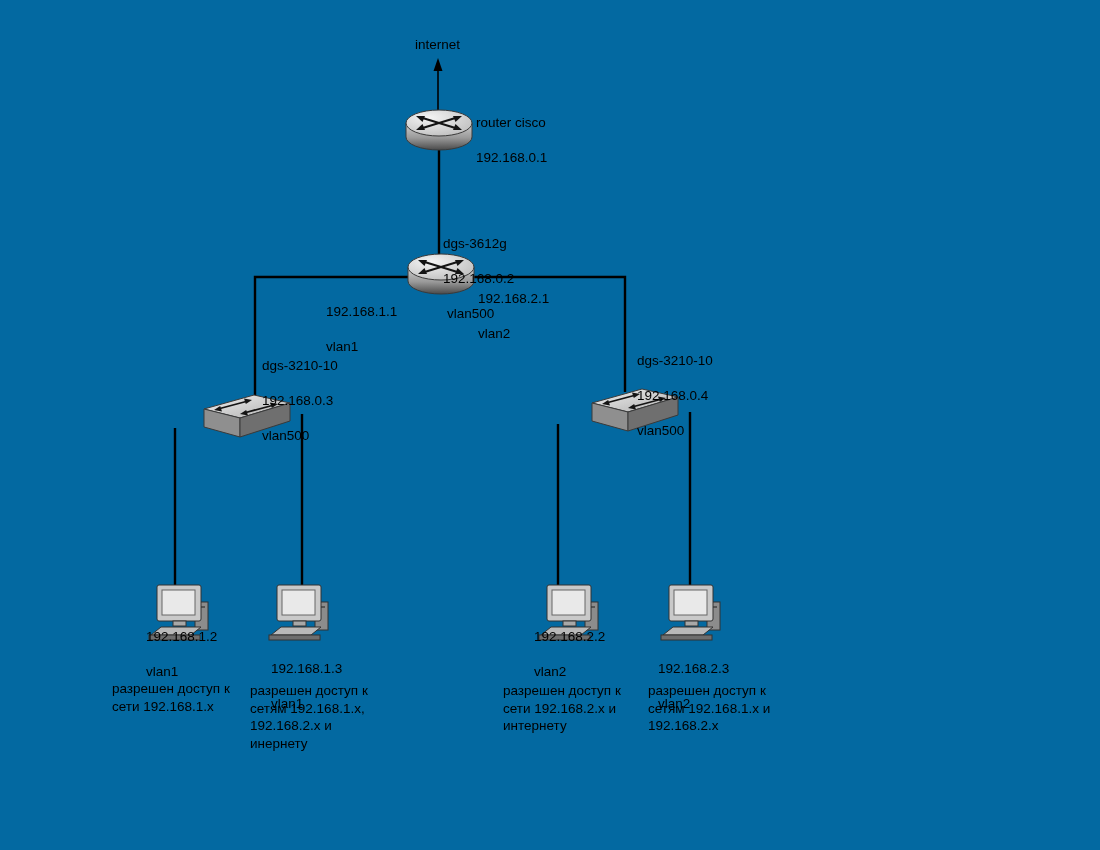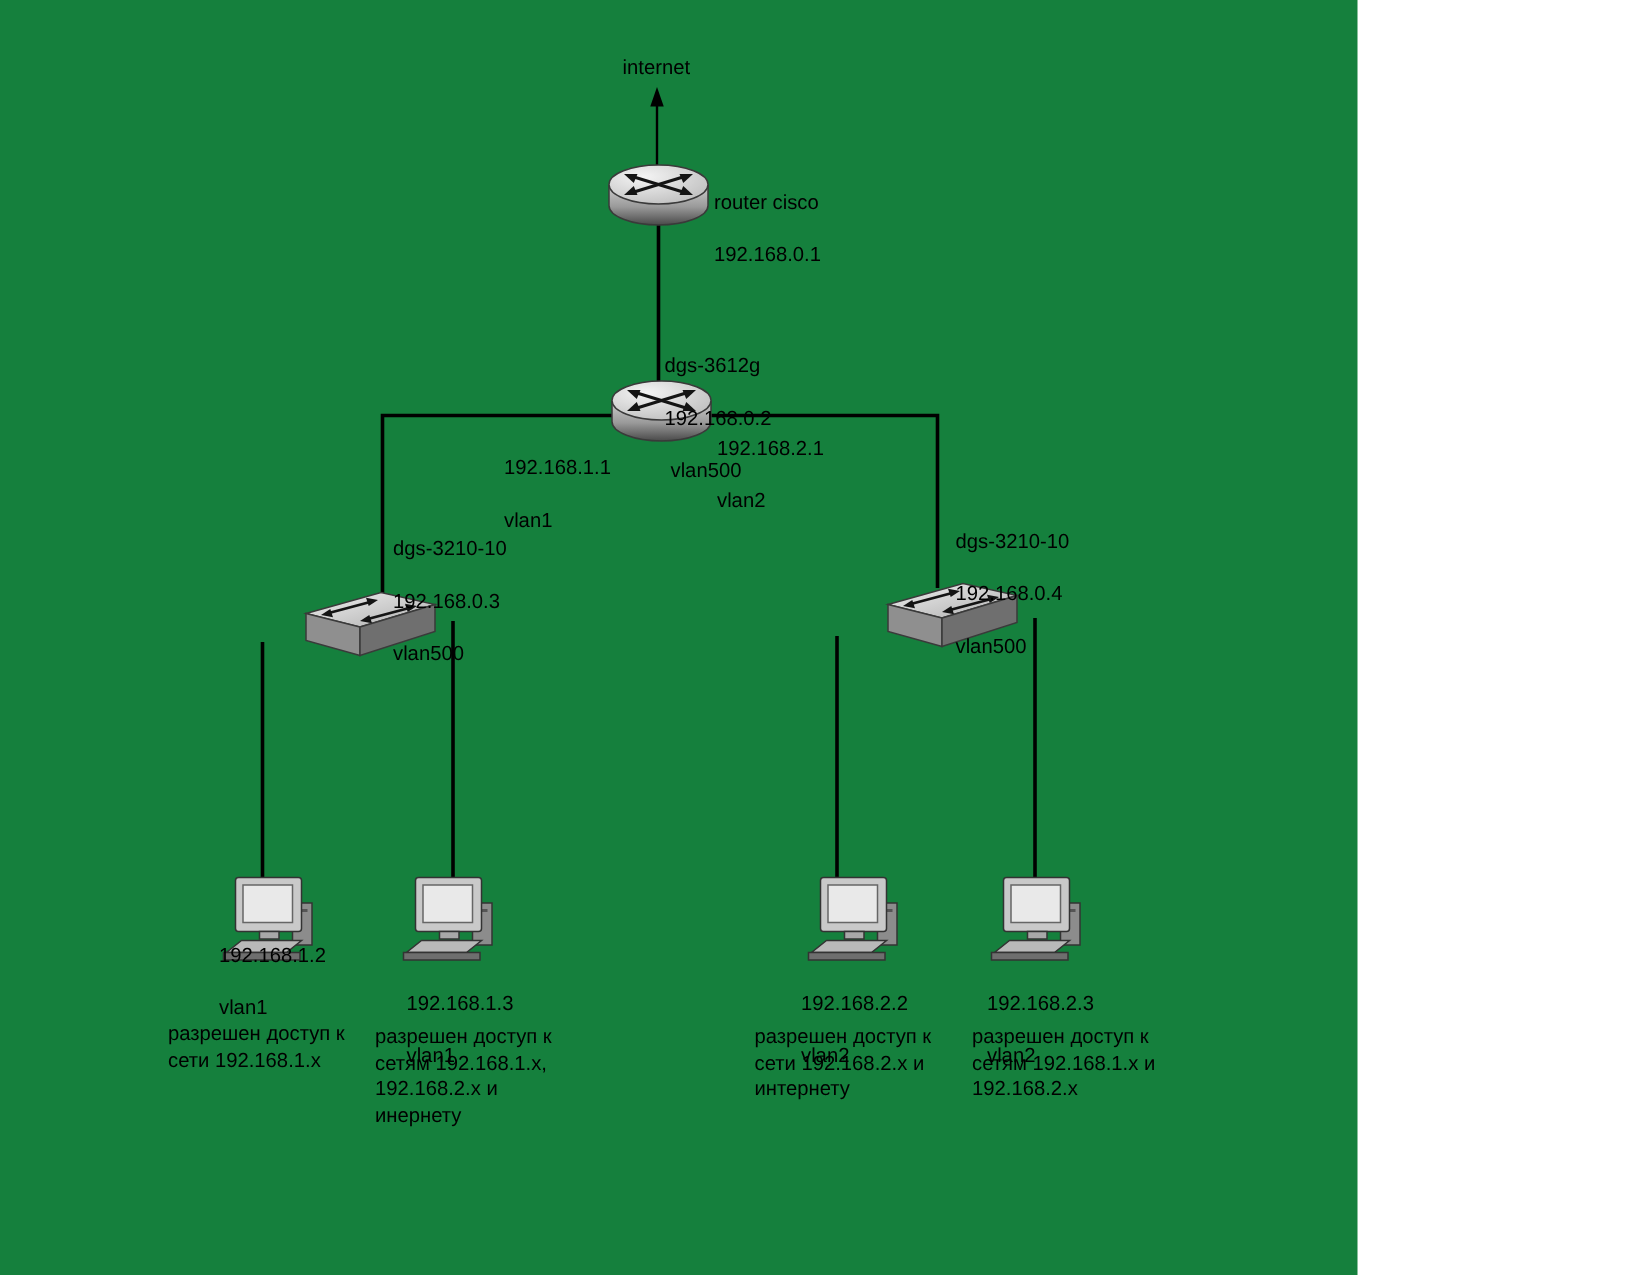--- a/index.html
+++ b/index.html
@@ -1,22 +1,22 @@
 <!DOCTYPE html>
 <html><head>
 <meta charset="utf-8">
 <style>
   * { margin: 0; padding: 0; box-sizing: border-box; }
   html, body { background: #ffffff; }
   body { font-family: "Liberation Sans", sans-serif; }
   .canvas {
     position: relative;
-    width: 905px;
+    width: 1100px;
     height: 850px;
-    background: #15803d;
+    background: #0369a1;
     overflow: hidden;
   }
   .connectors { position: absolute; left: 0; top: 0; }
   .icon { position: absolute; }
   .lbl {
     position: absolute;
     font-size: 13.5px;
     line-height: 17.5px;
     color: #000000;
     white-space: pre-line;
@@ -119,32 +119,32 @@
     </svg>
   <svg class="icon" style="left:538px; top:584px" width="70" height="60">
       <use href="#sym-pc"></use>
     </svg>
   <svg class="icon" style="left:660px; top:584px" width="70" height="60">
       <use href="#sym-pc"></use>
     </svg>
 
   <div class="lbl" style="left:415px; top:36px">internet</div>
 
-  <div class="lbl" style="left:476px; top:108px">
+  <div class="lbl" style="left:476px; top:96px">
     <span class="ln">router cisco</span>
     <span class="ln">192.168.0.1</span>
   </div>
 
   <div class="lbl" style="left:443px; top:217px">
     <span class="ln">dgs-3612g</span>
     <span class="ln">192.168.0.2</span>
     <span class="ln" style="padding-left:4px">vlan500</span>
   </div>
 
-  <div class="lbl" style="left:336px; top:285px">
+  <div class="lbl" style="left:326px; top:285px">
     <span class="ln">192.168.1.1</span>
     <span class="ln">vlan1</span>
   </div>
 
   <div class="lbl" style="left:478px; top:272px">
     <span class="ln">192.168.2.1</span>
     <span class="ln">vlan2</span>
   </div>
 
   <div class="lbl" style="left:262px; top:339px">
@@ -168,21 +168,21 @@
 
   <div class="lbl" style="left:271px; top:642px">
     <span class="ln">192.168.1.3</span>
     <span class="ln">vlan1</span>
   </div>
   <div class="lbl" style="left:250px; top:682px">разрешен доступ к
 сетям 192.168.1.x,
 192.168.2.x и
 инернету</div>
 
-  <div class="lbl" style="left:534px; top:642px">
+  <div class="lbl" style="left:534px; top:610px">
     <span class="ln">192.168.2.2</span>
     <span class="ln">vlan2</span>
   </div>
   <div class="lbl" style="left:503px; top:682px">разрешен доступ к
 сети 192.168.2.x и
 интернету</div>
 
   <div class="lbl" style="left:658px; top:642px">
     <span class="ln">192.168.2.3</span>
     <span class="ln">vlan2</span>

